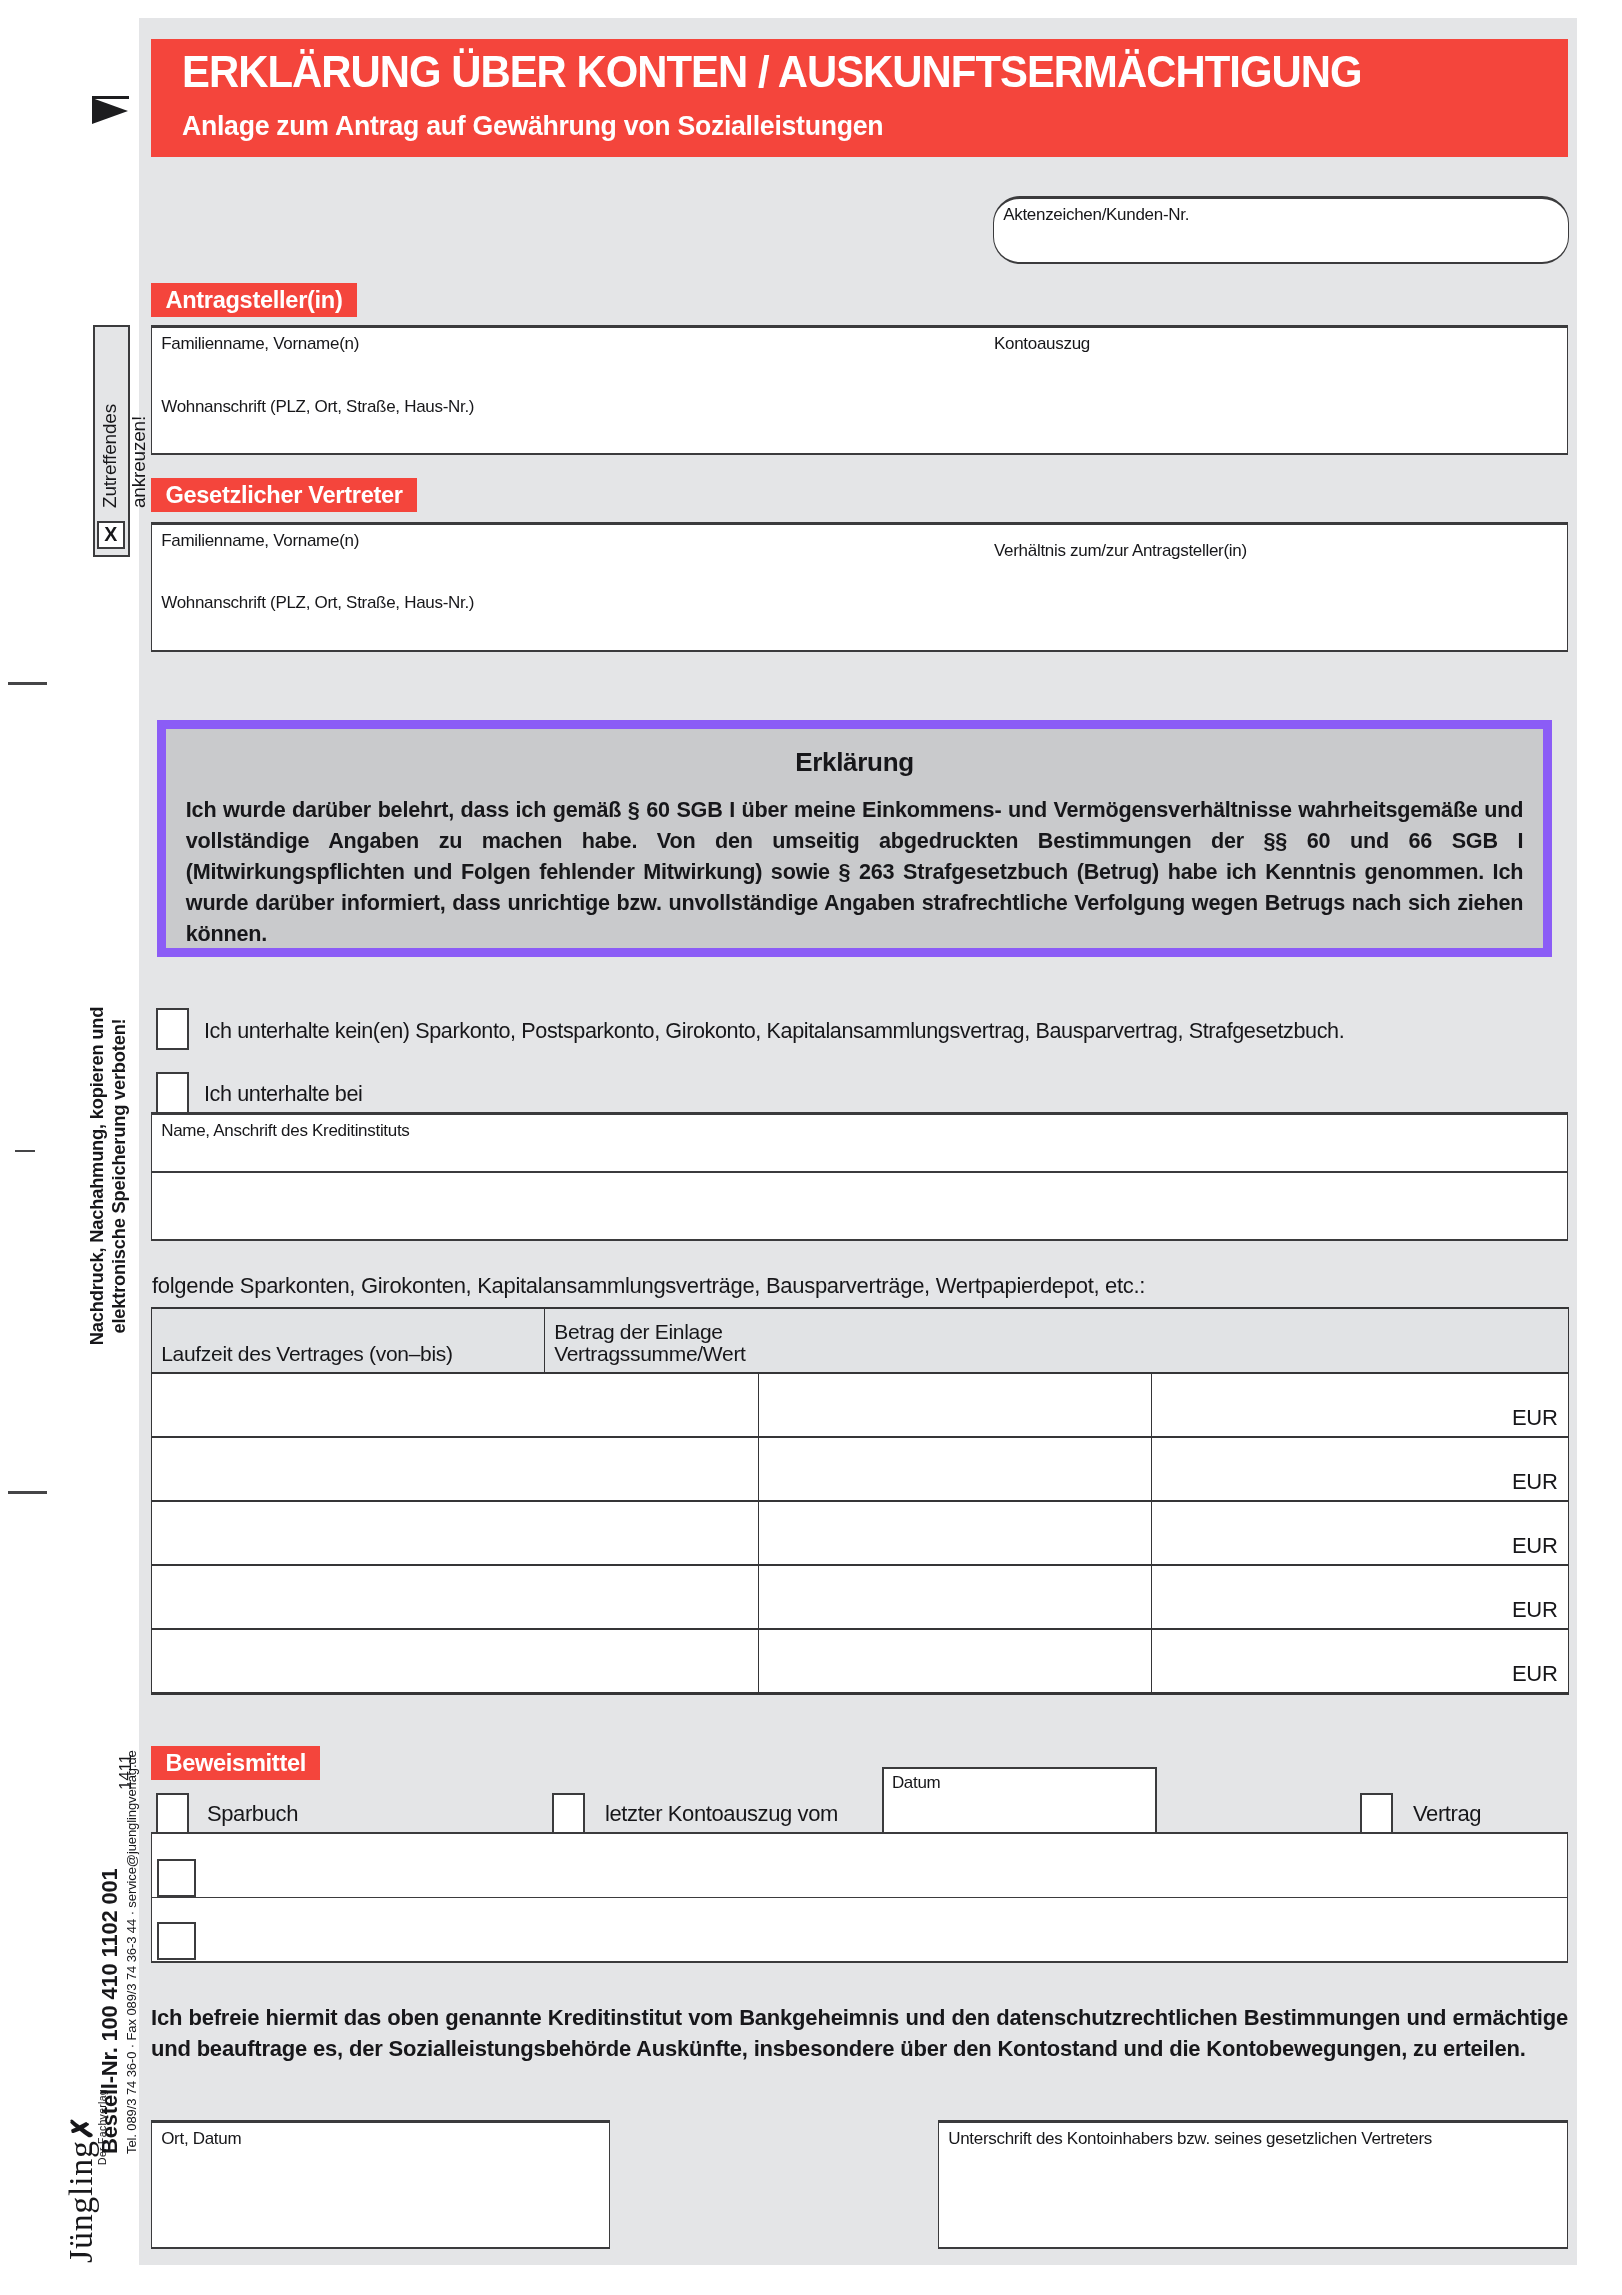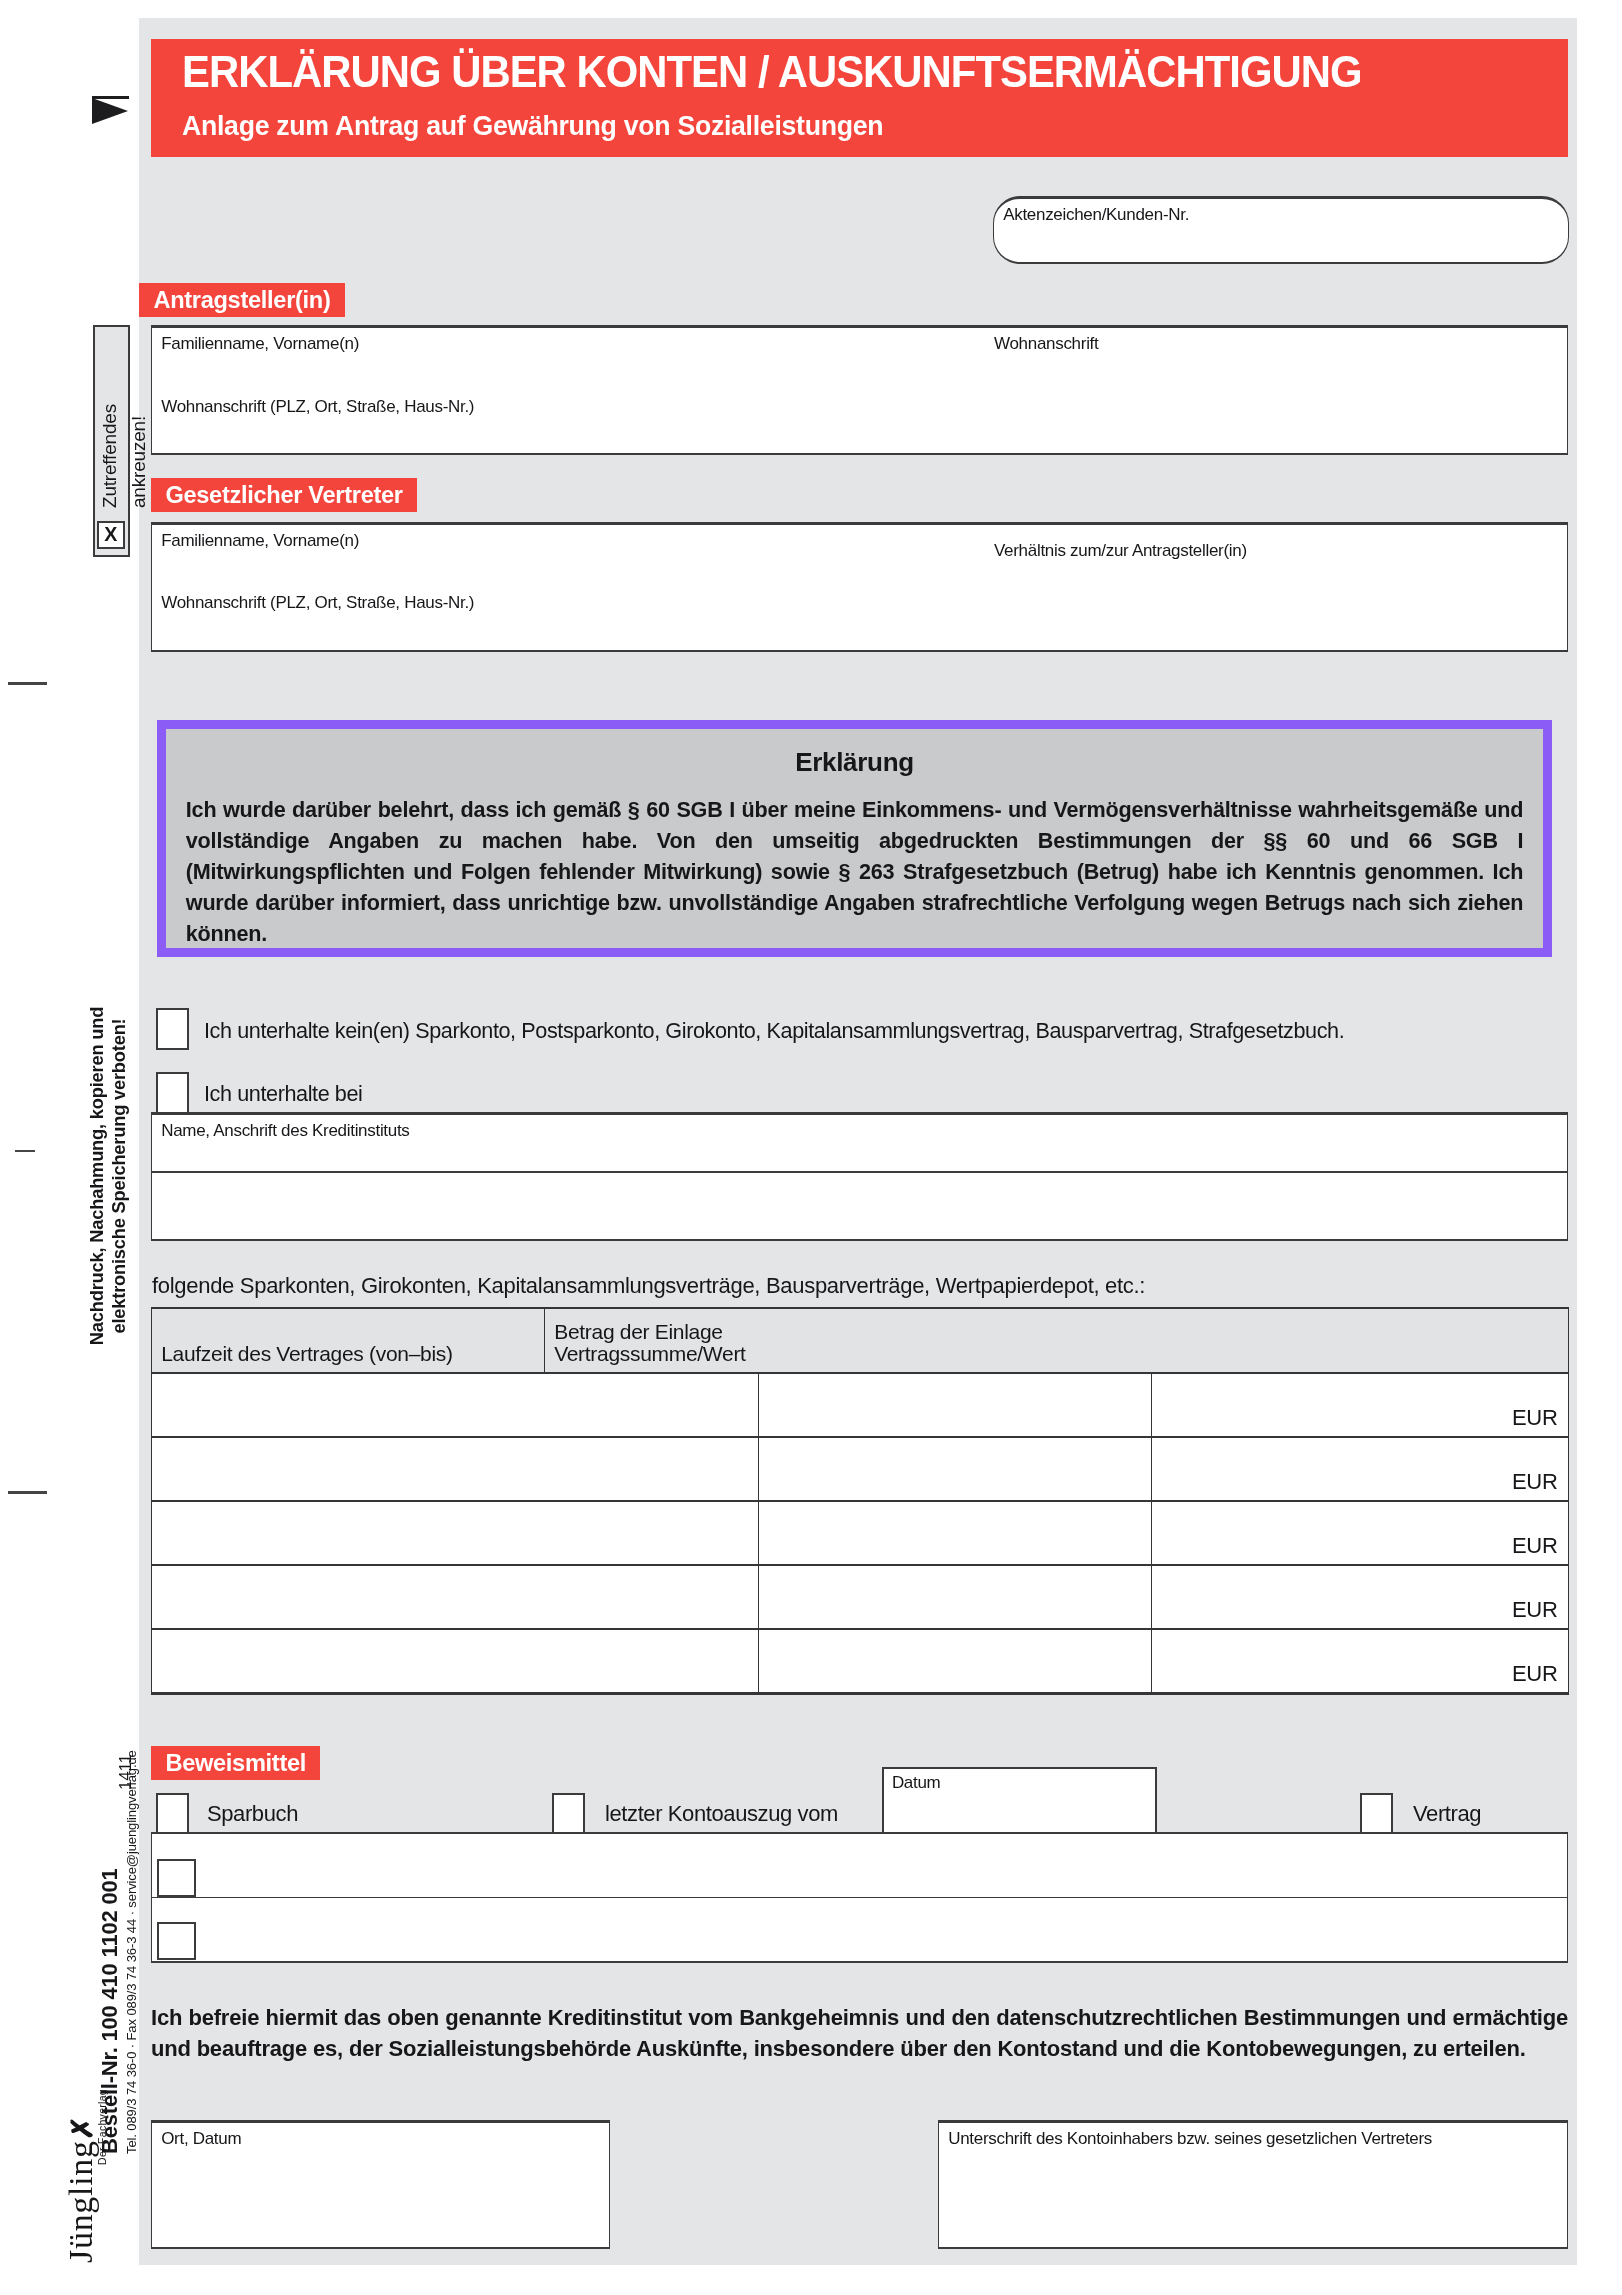--- a/index.html
+++ b/index.html
@@ -68,25 +68,25 @@
     <div style="position:absolute;left:0;top:3.9px;width:29px;height:177px;writing-mode:vertical-rl;transform:rotate(180deg);
                 font-size:19px;letter-spacing:-0.2px;text-align:left;line-height:29px;">Zutreffendes ankreuzen!</div>
     <div class="cb" style="position:absolute;left:2px;bottom:6.5px;width:23.6px;height:23.6px;text-align:center;
                 font-size:19.6px;font-weight:bold;line-height:23.6px;">X</div>
   </div>
 
   <div class="abs fold" style="left:7.9px;top:682px;width:39px;"></div>
   <div class="abs fold" style="left:15px;top:1150px;width:19.6px;height:2px;"></div>
   <div class="abs fold" style="left:7.9px;top:1491px;width:39px;"></div>
 
-  <div class="abs redlabel" style="left:139px;top:283px;">Antragsteller(in)</div>
+  <div class="abs redlabel" style="left:151px;top:283px;">Antragsteller(in)</div>
 
   <div class="abs fbox" style="left:151px;top:325px;width:1415px;height:64px;border-bottom-width:2px;">
     <div class="flabel">Familienname, Vorname(n)</div>
-    <div class="flabel" style="left:842px;">Wohnanschrift</div>
+    <div class="flabel" style="left:842px;">Kontoauszug</div>
   </div>
   <div class="abs fbox" style="left:151px;top:391px;width:1415px;height:62px;border-top-width:0;">
     <div class="flabel">Wohnanschrift (PLZ, Ort, Straße, Haus-Nr.)</div>
   </div>
 
   <div class="abs redlabel" style="left:151px;top:478px;">Gesetzlicher Vertreter</div>
 
   <div class="abs fbox" style="left:151px;top:522px;width:1415px;height:63px;border-bottom-width:2px;">
     <div class="flabel">Familienname, Vorname(n)</div>
     <div class="flabel" style="left:842px;margin-top:10px;">Verhältnis zum/zur Antragsteller(in)</div>

